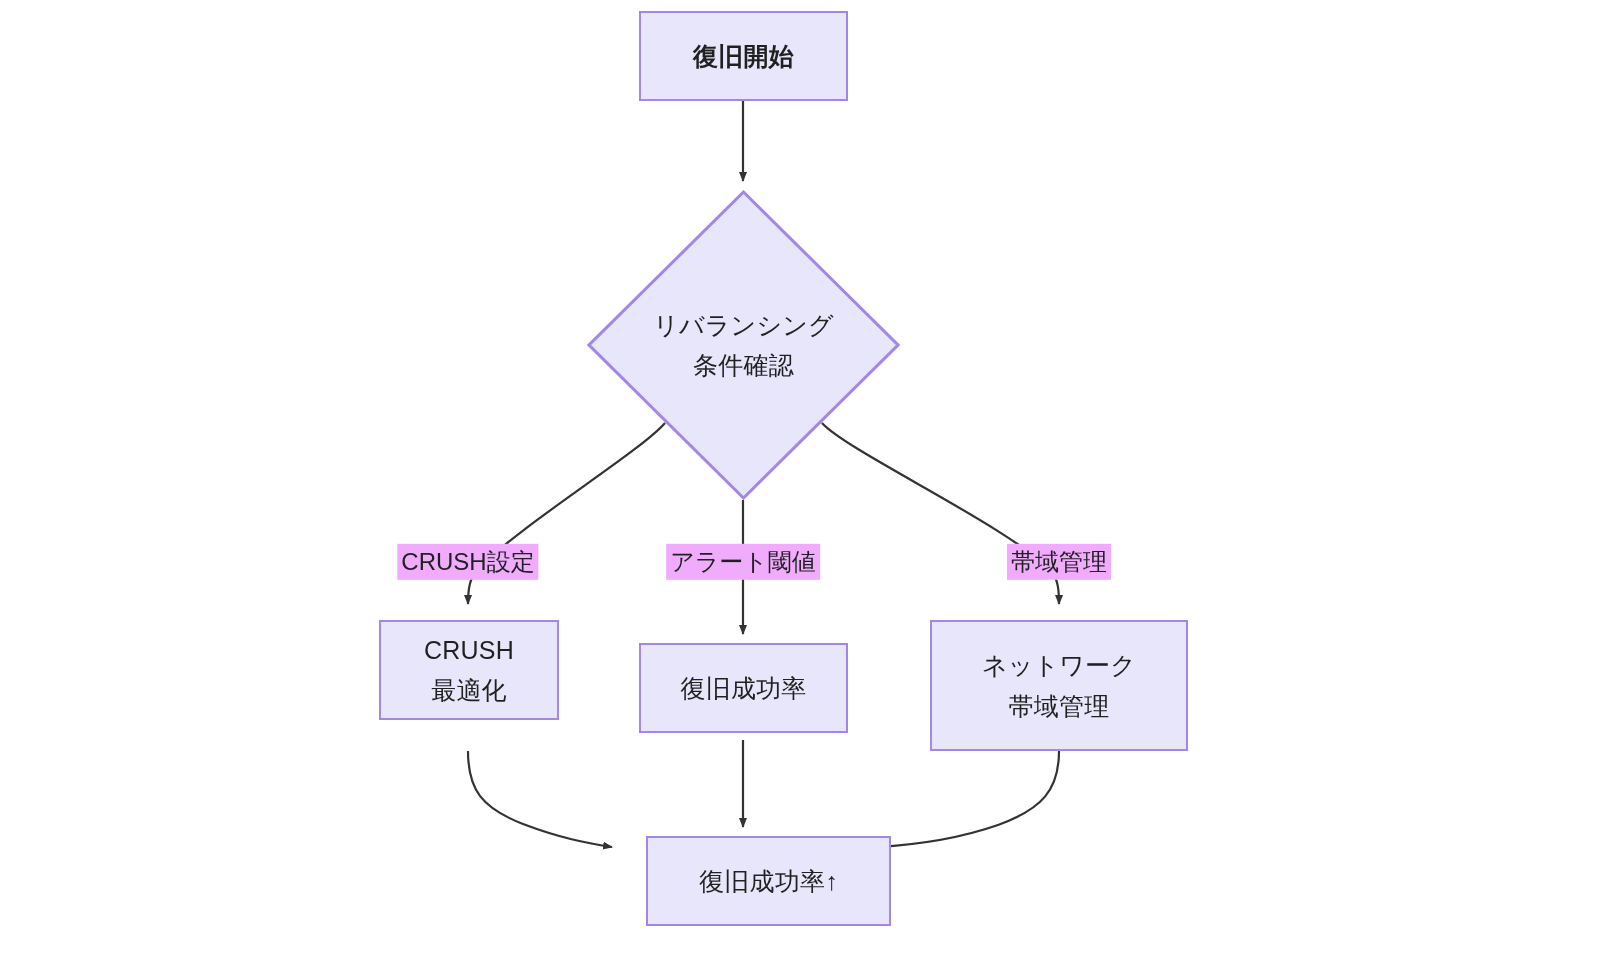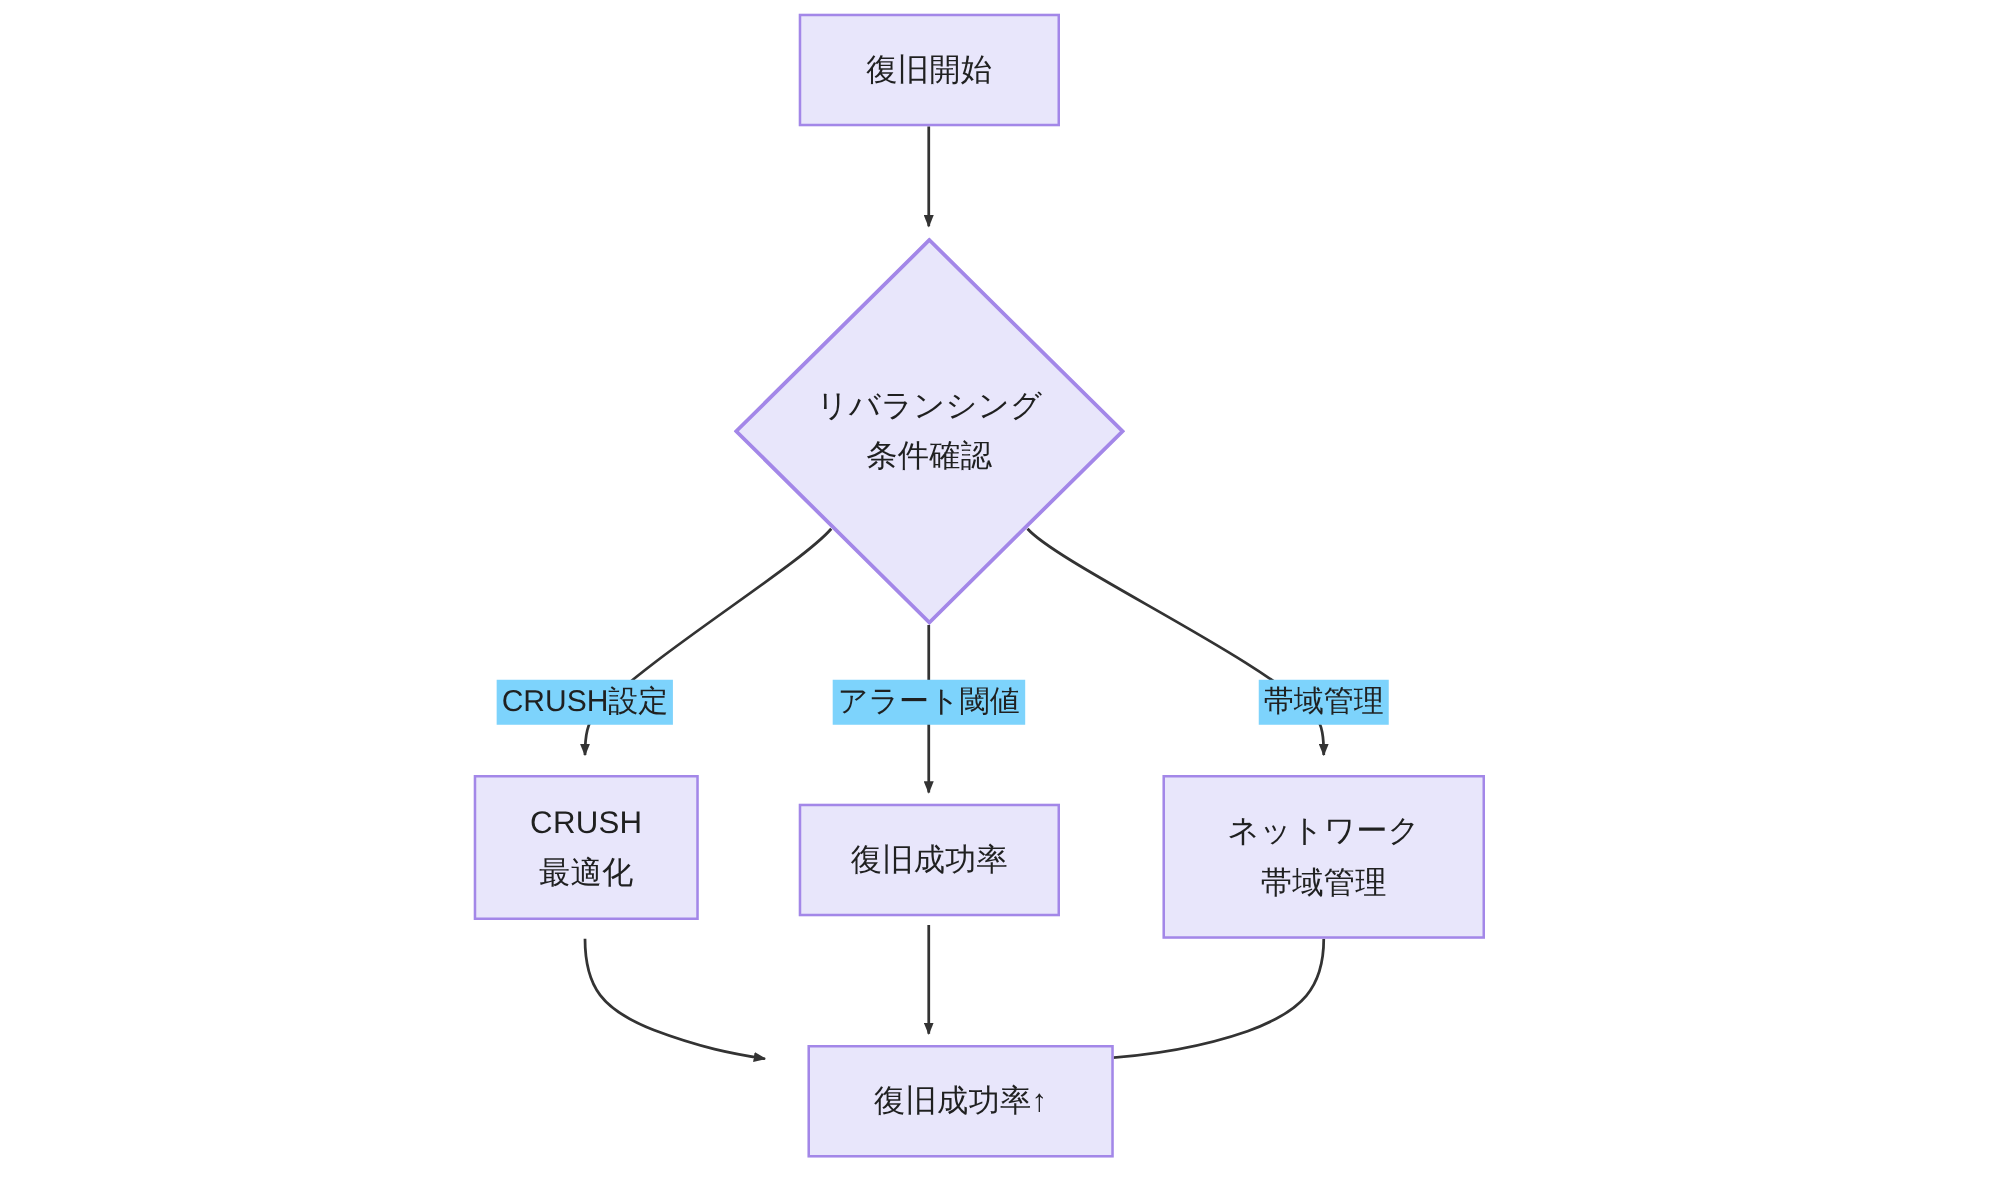--- a/index.html
+++ b/index.html
@@ -65,21 +65,21 @@
     display: flex;
     flex-direction: column;
     align-items: center;
     justify-content: center;
     width: 100%;
     height: 100%;
     pointer-events: none;
   }
   .edge-label {
     position: absolute;
-    background: #7dd3fc;
+    background: #f0abfc;
     color: #1f2020;
     font-size: 24px;
     line-height: 1.35;
     padding: 2px 4px;
     white-space: nowrap;
     transform: translate(-50%, -50%);
     z-index: 3;
   }
 </style>
 </head>
@@ -102,41 +102,41 @@
 
     <path d="M822,423 C848,452 1012,528 1052,572 C1058,580 1059,590 1059,604" fill="none" stroke="#333333" stroke-width="2.2" marker-end="url(#arrowhead)"></path>
 
     <path d="M468,751 C468,790 482,808 523,824 C560,838 586,843 612,847" fill="none" stroke="#333333" stroke-width="2.2" marker-end="url(#arrowhead)"></path>
 
     <path d="M743,740 L743,827" fill="none" stroke="#333333" stroke-width="2.2" marker-end="url(#arrowhead)"></path>
 
     <path d="M1059,751 C1059,790 1042,809 998,825 C955,840 913,845 877,847" fill="none" stroke="#333333" stroke-width="2.2" marker-end="url(#arrowhead)"></path>
   </svg>
 
-  <div class="node node-rect" style="left:639px; top:11px; width:209px; height:90px;">
+  <div class="node node-rect" style="left:639px; top:11px; width:209px; height:90px;font-weight:bold;">
     <span class="node-label-line">復旧開始</span>
   </div>
 
   <div class="node node-diamond" style="left:587px; top:190px; width:313px; height:310px;">
     <svg class="diamond-shape" viewBox="0 0 313 310" preserveAspectRatio="none">
       <polygon points="156.5,2 311,155 156.5,308 2,155" fill="#e8e6fb" stroke="#a387e8" stroke-width="3"></polygon>
     </svg>
     <div class="diamond-text">
       <span class="node-label-line">リバランシング</span>
       <span class="node-label-line">条件確認</span>
     </div>
   </div>
 
   <div class="edge-label" style="left:468px; top:562px;">CRUSH設定</div>
 
   <div class="edge-label" style="left:743px; top:562px;">アラート閾値</div>
 
   <div class="edge-label" style="left:1059px; top:562px;">帯域管理</div>
 
-  <div class="node node-rect" style="left:379px; top:620px; width:180px; height:116px;">
+  <div class="node node-rect" style="left:379px; top:620px; width:180px; height:100px;">
     <span class="node-label-line">CRUSH</span>
     <span class="node-label-line">最適化</span>
   </div>
 
   <div class="node node-rect" style="left:639px; top:643px; width:209px; height:90px;">
     <span class="node-label-line">復旧成功率</span>
   </div>
 
   <div class="node node-rect" style="left:930px; top:620px; width:258px; height:131px;">
     <span class="node-label-line">ネットワーク</span>

